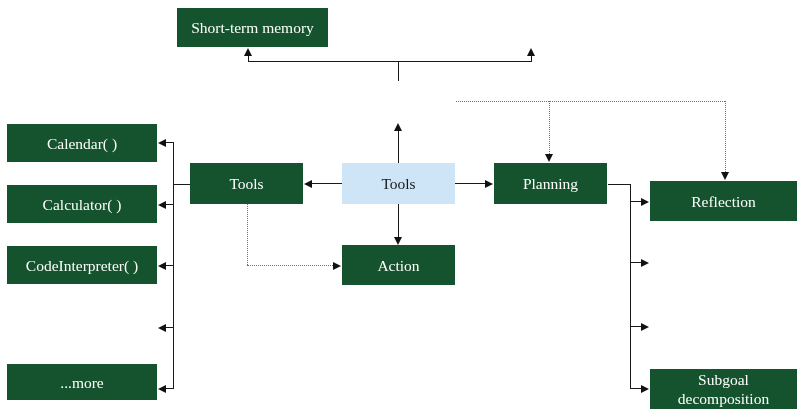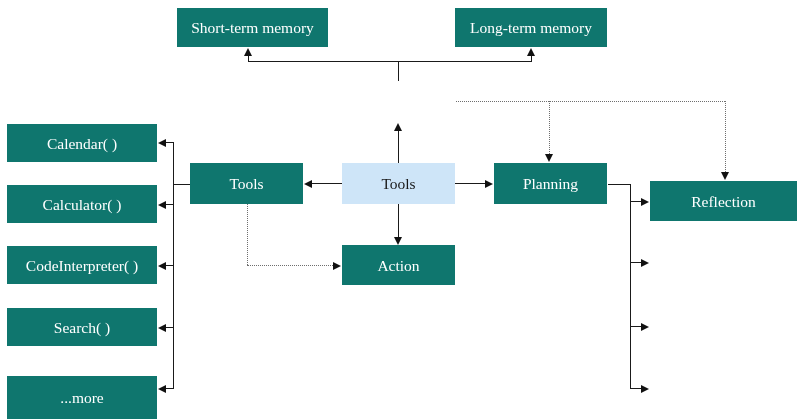--- a/index.html
+++ b/index.html
@@ -1,21 +1,21 @@
 <!DOCTYPE html>
 <html><head>
 <meta charset="utf-8">
 <style>
   html,body { margin:0; padding:0; background:#ffffff; }
   #canvas {
     position:relative; width:807px; height:420px; background:#ffffff;
     font-family:"Liberation Serif", serif; overflow:hidden;
   }
   .box {
-    position:absolute; background:#0f766e; color:#ffffff;
+    position:absolute; background:#14532d; color:#ffffff;
     display:flex; align-items:center; justify-content:center;
     text-align:center; font-size:15.5px; line-height:19px;
     box-sizing:border-box;
   }
   .box.light { background:#cee5f8; color:#1a1a1a; }
   .box.wrap { padding:0 22px; }
   .hl { position:absolute; height:1.4px; background:#1a1a1a; }
   .vl { position:absolute; width:1.4px; background:#1a1a1a; }
   .hd { position:absolute; height:0; border-top:1.5px dotted #6e6e6e; }
   .vd { position:absolute; width:0; border-left:1.5px dotted #6e6e6e; }
@@ -24,33 +24,32 @@
   .a.right { border-top:4px solid transparent; border-bottom:4px solid transparent; border-left:8px solid #111; }
   .a.up    { border-left:4px solid transparent; border-right:4px solid transparent; border-bottom:8px solid #111; }
   .a.down  { border-left:4px solid transparent; border-right:4px solid transparent; border-top:8px solid #111; }
 </style>
 </head>
 <body>
 
 <div id="canvas">
 
   <div class="box" style="left:177px;top:8px;width:151px;height:39px">Short-term memory</div>
-  <div class="box" style="left:455px;top:8px;width:152px;height:39px">Long-term memory</div>
   <div class="box" style="left:190px;top:163px;width:113px;height:41px">Tools</div>
   <div class="box light" style="left:342px;top:163px;width:113px;height:41px">Tools</div>
   <div class="box" style="left:494px;top:163px;width:113px;height:41px">Planning</div>
   <div class="box" style="left:342px;top:245px;width:113px;height:40px">Action</div>
 
   <div class="box" style="left:7px;top:124px;width:150px;height:38px">Calendar( )</div>
   <div class="box" style="left:7px;top:185px;width:150px;height:38px">Calculator( )</div>
   <div class="box" style="left:7px;top:246px;width:150px;height:38px">CodeInterpreter( )</div>
-  <div class="box" style="left:7px;top:308px;width:150px;height:38px">Search( )</div>
-  <div class="box" style="left:7px;top:376px;width:150px;height:43px">...more</div>
+  <div class="box" style="left:7px;top:364px;width:150px;height:36px">...more</div>
 
   <div class="box" style="left:650px;top:181px;width:147px;height:40px">Reflection</div>
+  <div class="box wrap" style="left:650px;top:369px;width:147px;height:40px">Subgoal decomposition</div>
 
   <div class="vl" style="left:398px;top:61px;height:20px"></div>
   <div class="hl" style="left:248px;top:61px;width:284px"></div>
   <div class="vl" style="left:248px;top:54px;height:8px"></div>
   <div class="a up" style="left:244px;top:48px"></div>
   <div class="vl" style="left:531px;top:54px;height:8px"></div>
   <div class="a up" style="left:527px;top:48px"></div>
 
   <div class="vl" style="left:398px;top:130px;height:33px"></div>
   <div class="a up" style="left:394px;top:123px"></div>

